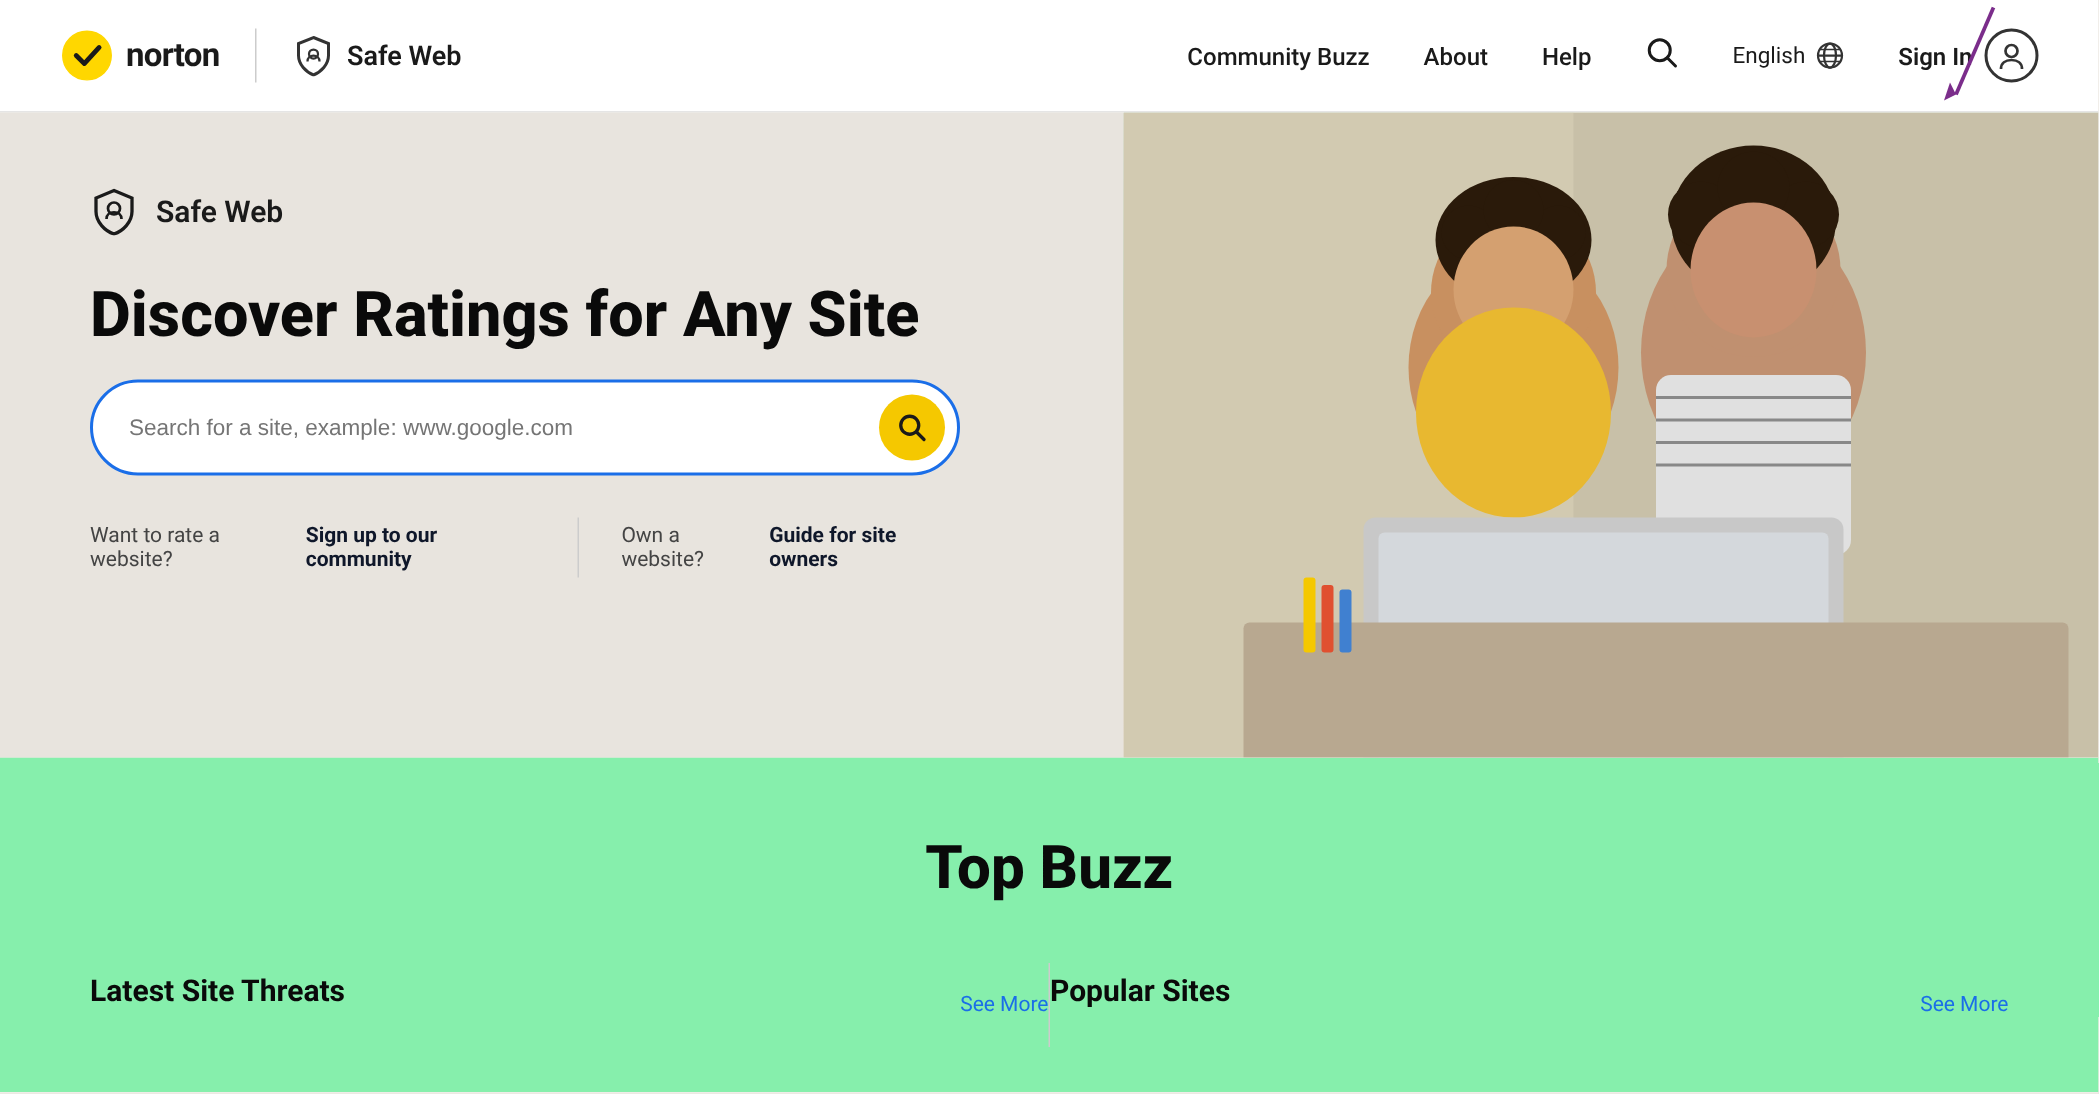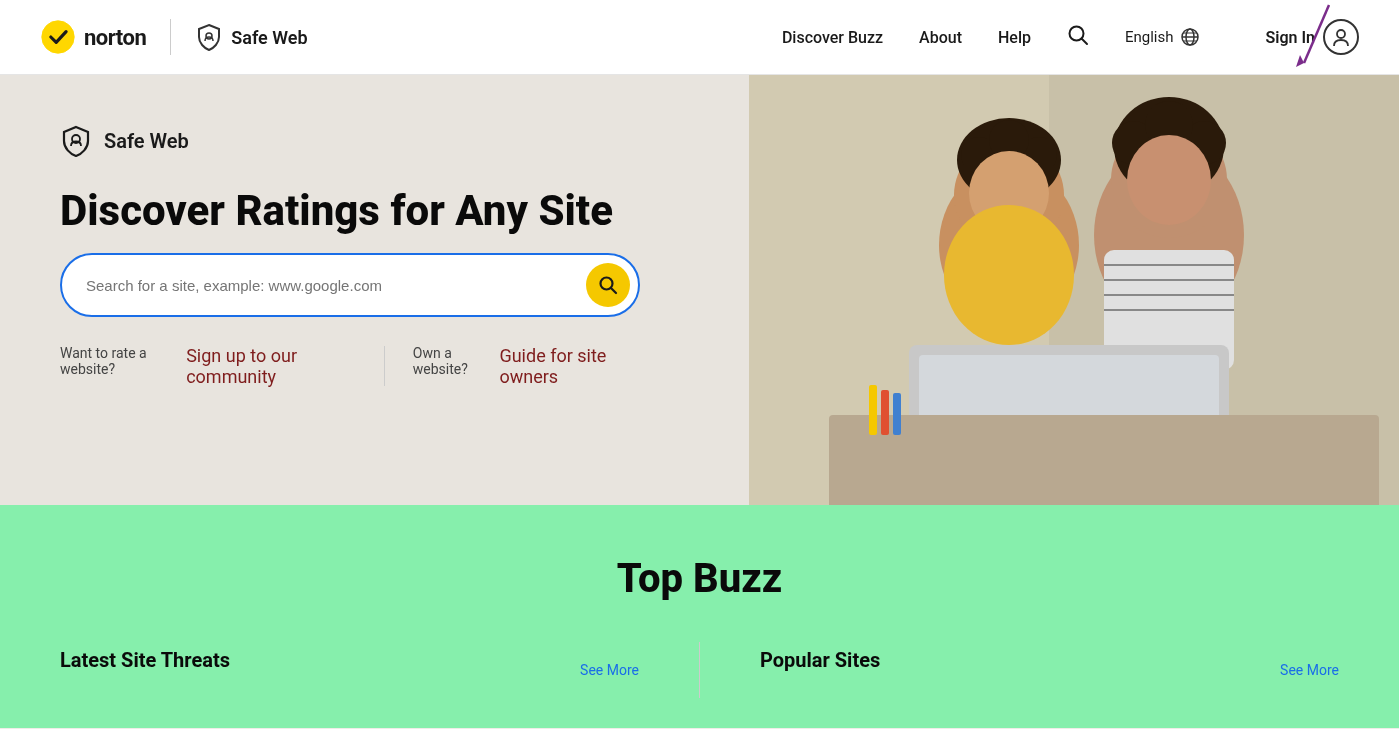--- a/index.html
+++ b/index.html
@@ -85,21 +85,20 @@
     }
     .signin-btn {
       display: flex;
       align-items: center;
       gap: 8px;
       font-size: 16px;
       font-weight: 600;
       color: #1a1a1a;
       cursor: pointer;
       text-decoration: none;
-      margin-left: 30px;
     }
     .user-icon-circle {
       width: 36px;
       height: 36px;
       border-radius: 50%;
       border: 2px solid #333;
       display: flex;
       align-items: center;
       justify-content: center;
     }
@@ -191,24 +190,24 @@
     }
     .hero-link-group {
       display: flex;
       gap: 6px;
     }
     .hero-link-label {
       font-size: 14px;
       color: #444;
     }
     .hero-link-blue {
-      font-size: 18px;
-      color: #7f1d1d;
+      font-size: 14px;
+      color: #0f172a;
       text-decoration: none;
-      font-weight: 400;
+      font-weight: 700;
     }
     .link-divider {
       width: 1px;
       height: 40px;
       background: #ccc;
       margin: 0 28px;
     }
 
     
     .hero-photo {
@@ -237,21 +236,20 @@
     }
     .top-buzz-title {
       text-align: center;
       font-size: 40px;
       font-weight: 800;
       color: #0a0a0a;
       margin-bottom: 40px;
     }
     .buzz-columns {
       display: flex;
-      gap: 60px;
     }
     .buzz-column {
       flex: 1;
     }
     .buzz-column-header {
       display: flex;
       justify-content: space-between;
       align-items: center;
       margin-bottom: 12px;
       padding-bottom: 8px;
@@ -292,21 +290,21 @@
       <svg class="safeweb-icon" viewBox="0 0 28 28">
         <path d="M14 2 L24 6 L24 14 C24 20 19 25 14 27 C9 25 4 20 4 14 L4 6 Z" fill="none" stroke="#333" stroke-width="2"></path>
         <circle cx="14" cy="13" r="3" fill="none" stroke="#333" stroke-width="1.5"></circle>
         <path d="M10 18 C10 15.5 11.8 14 14 14 C16.2 14 18 15.5 18 18" fill="none" stroke="#333" stroke-width="1.5"></path>
       </svg>
       <span class="safeweb-text">Safe Web</span>
     </div>
   </div>
 
   <nav class="header-nav">
-    <a class="nav-link">Discover Buzz</a>
+    <a class="nav-link">Community Buzz</a>
     <a class="nav-link">About</a>
     <a class="nav-link">Help</a>
     <span class="search-icon-nav">
       <svg width="22" height="22" viewBox="0 0 22 22" fill="none">
         <circle cx="9.5" cy="9.5" r="7" stroke="#1a1a1a" stroke-width="2"></circle>
         <line x1="14.5" y1="14.5" x2="20" y2="20" stroke="#1a1a1a" stroke-width="2" stroke-linecap="round"></line>
       </svg>
     </span>
     <div class="lang-selector">
       <span>English</span>

